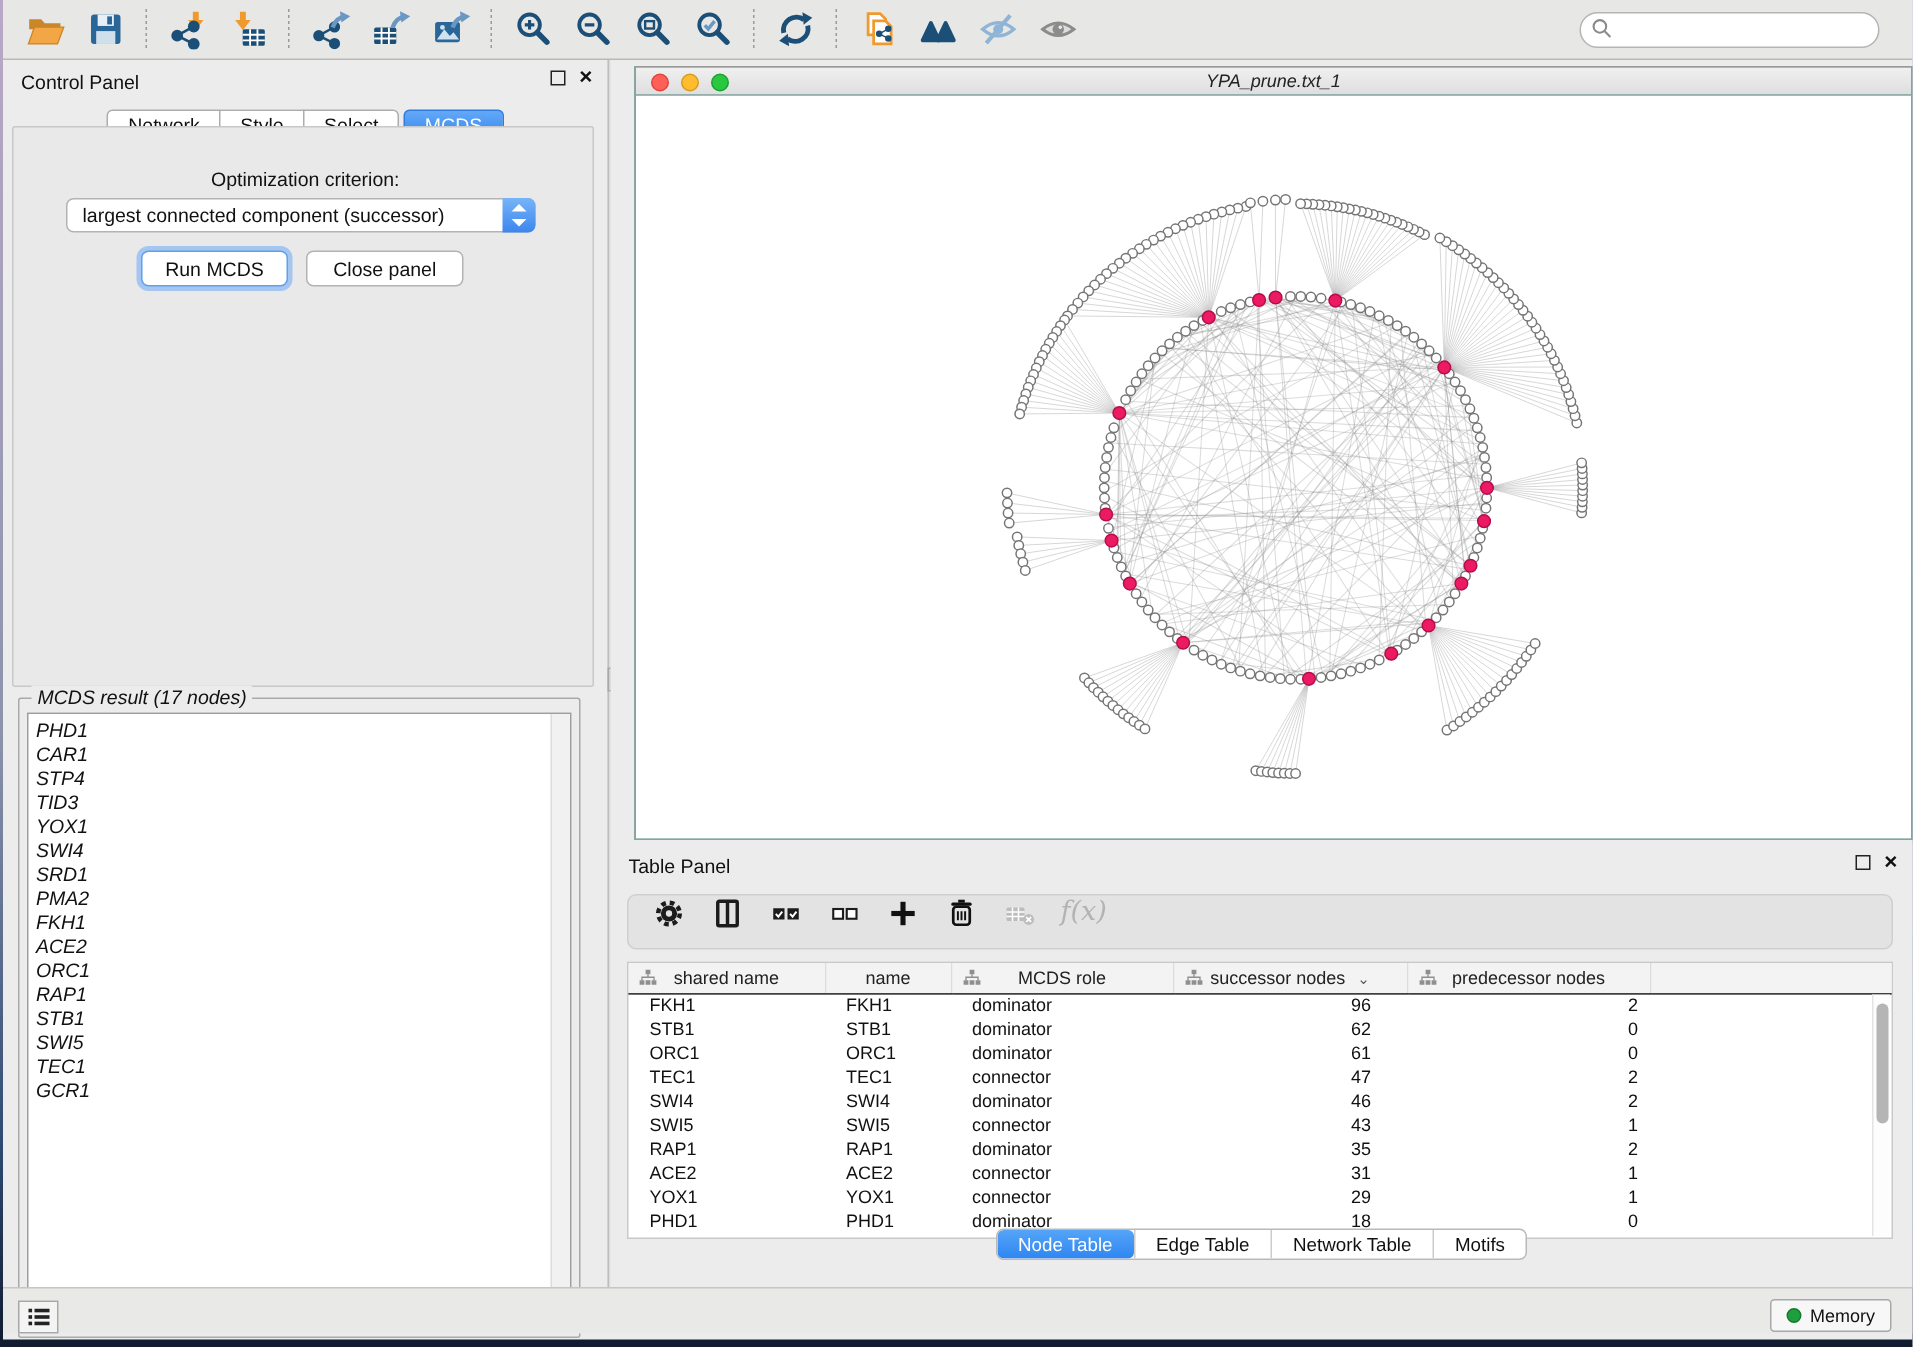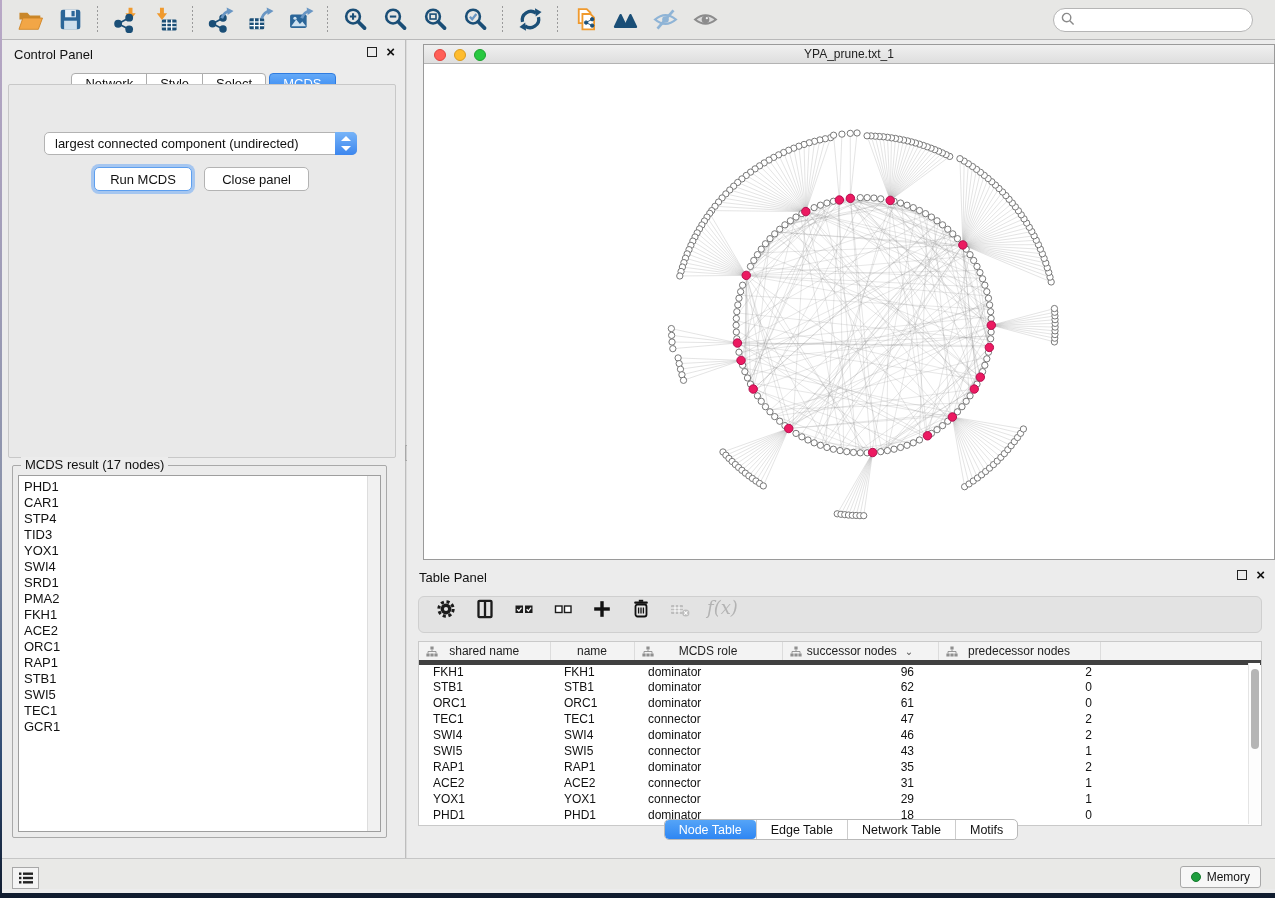--- a/index.html
+++ b/index.html
@@ -56,51 +56,51 @@
     background:linear-gradient(#77b4f8,#3c86ee); position:relative; }
   #criterion-stepper .up, #criterion-stepper .dn { position:absolute; left:6px; width:0; height:0;
     border-left:5px solid transparent; border-right:5px solid transparent; }
   #criterion-stepper .up { top:4px; border-bottom:5px solid #fff; }
   #criterion-stepper .dn { bottom:4px; border-top:5px solid #fff; }
   .cp-btn { position:absolute; top:127px; height:24px; background:#fff; border:1px solid #b3b3b3;
     border-radius:5px; font-size:13px; color:#111; display:flex; align-items:center; justify-content:center; }
   #run-btn { left:92px; width:98px; border-color:#5e9fee; box-shadow:0 0 0 3px rgba(110,170,245,.55); }
   #closepanel-btn { left:202px; width:105px; }
 
-  #mcds-fieldset { position:absolute; left:10px; right:18px; top:425px; height:373px;
-    border:1px solid #a9a9a9; border-radius:2px; }
+  #mcds-fieldset { position:absolute; left:10px; right:18px; top:425px; height:427px;
+    border:1px solid #a9a9a9; border-radius:2px;font-style:italic; }
   #mcds-legend { position:absolute; left:8px; top:-9px; background:#ececec; padding:0 4px; font-size:13px; color:#111; }
   #mcds-list { position:absolute; left:5px; right:5px; top:9px; bottom:5px; background:#fff;
     border:1px solid #9e9e9e; overflow:hidden; }
   #mcds-items { padding:3px 0 0 5px; }
   .result-item { font-size:13px; line-height:16px; color:#111; }
   #mcds-scroll { position:absolute; right:0; top:0; bottom:0; width:13px; background:#f1f1f1; border-left:1px solid #ddd; }
 
   
-  #net-window { position:absolute; left:16px; top:4px; right:0; height:516px; border:1px solid #9a9a9a; background:#0f766e; }
+  #net-window { position:absolute; left:16px; top:4px; right:0; height:516px; border:1px solid #9a9a9a; background:#0f766e;font-style:italic; }
   #net-titlebar { position:absolute; left:0; top:0; right:0; height:19px;
     background:linear-gradient(#f0f0f0,#dedede); border-bottom:1px solid #b3b3b3;
     display:flex; align-items:center; justify-content:center; }
   #traffic { position:absolute; left:10px; top:4px; display:flex; gap:8px; }
   .light { width:12px; height:12px; border-radius:50%; }
   #net-title { font-size:12px; color:#222; }
   #net-canvas { position:absolute; left:0; top:19px; right:0; bottom:0; background:#fff; }
   #net-canvas svg { width:100%; height:100%; display:block; }
 
   
   #table-panel { position:absolute; left:0; top:523px; right:0; height:295px; background:#ececec; }
   #tp-toolbar { position:absolute; left:11px; right:13px; top:33px; height:37px; background:#e3e3e3;
     border:1px solid #cfcfcf; border-radius:6px; display:flex; align-items:flex-start; gap:15px; padding-left:15px; }
   .tp-btn { width:24px; height:24px; display:flex; align-items:center; justify-content:center; }
   .tp-btn svg { width:22px; height:22px; }
   #fx-btn { font-family:"DejaVu Serif", serif; font-style:italic; font-size:18px; color:#b3b3b3; }
   #table-wrap { position:absolute; left:11px; right:13px; top:78px; height:185px; background:#fff;
     border:1px solid #c9c9c9; }
   #node-table { border-collapse:collapse; table-layout:fixed; width:100%; }
-  #node-table th { height:20px; background:#f3f3f3; border-right:1px solid #dcdcdc; border-bottom:5px solid #404040;
+  #node-table th { height:20px; background:#f3f3f3; border-right:1px solid #dcdcdc; border-bottom:1px solid #404040;
     font-weight:normal; font-size:12px; color:#222; text-align:center; position:relative; }
   #node-table th .hicon { position:absolute; left:7px; top:4px; }
   #node-table th .sortglyph { margin-left:8px; color:#555; font-size:10px; }
   #node-table td { height:16px; font-size:12px; color:#111; white-space:nowrap; overflow:hidden; }
   td.c-left { padding-left:14px; text-align:left; }
   td.c-right-s { text-align:right; padding-right:24px; }
   td.c-right-p { text-align:right; padding-right:8px; }
   #tbl-scroll { position:absolute; right:1px; top:21px; bottom:1px; width:12px; background:#fdfdfd; border-left:1px solid #e4e4e4; }
   #tbl-thumb { position:absolute; left:1.5px; top:6px; width:8px; height:80px; background:#b5b5b5; border-radius:5px; }
 
@@ -298,22 +298,23 @@
           <span class="close-glyph">×</span>
         </span>
       </div>
       <div id="cp-tabs">
           <span class="cp-tab">Network</span>
           <span class="cp-tab">Style</span>
           <span class="cp-tab last-plain">Select</span>
           <span class="cp-tab active">MCDS</span>
         </div>
       <div id="cp-body"></div>
+      <div id="opt-label">Optimization criterion:</div>
       <div id="criterion-select">
-        <span class="val">largest connected component (undirected)</span>
+        <span class="val">largest connected component (successor)</span>
         <span id="criterion-stepper">
             <span class="up"></span>
             <span class="dn"></span>
           </span>
       </div>
       <div class="cp-btn" id="run-btn">Run MCDS</div>
       <div class="cp-btn" id="closepanel-btn">Close panel</div>
 
       <div id="mcds-fieldset">
         <span id="mcds-legend">MCDS result (17 nodes)</span>

